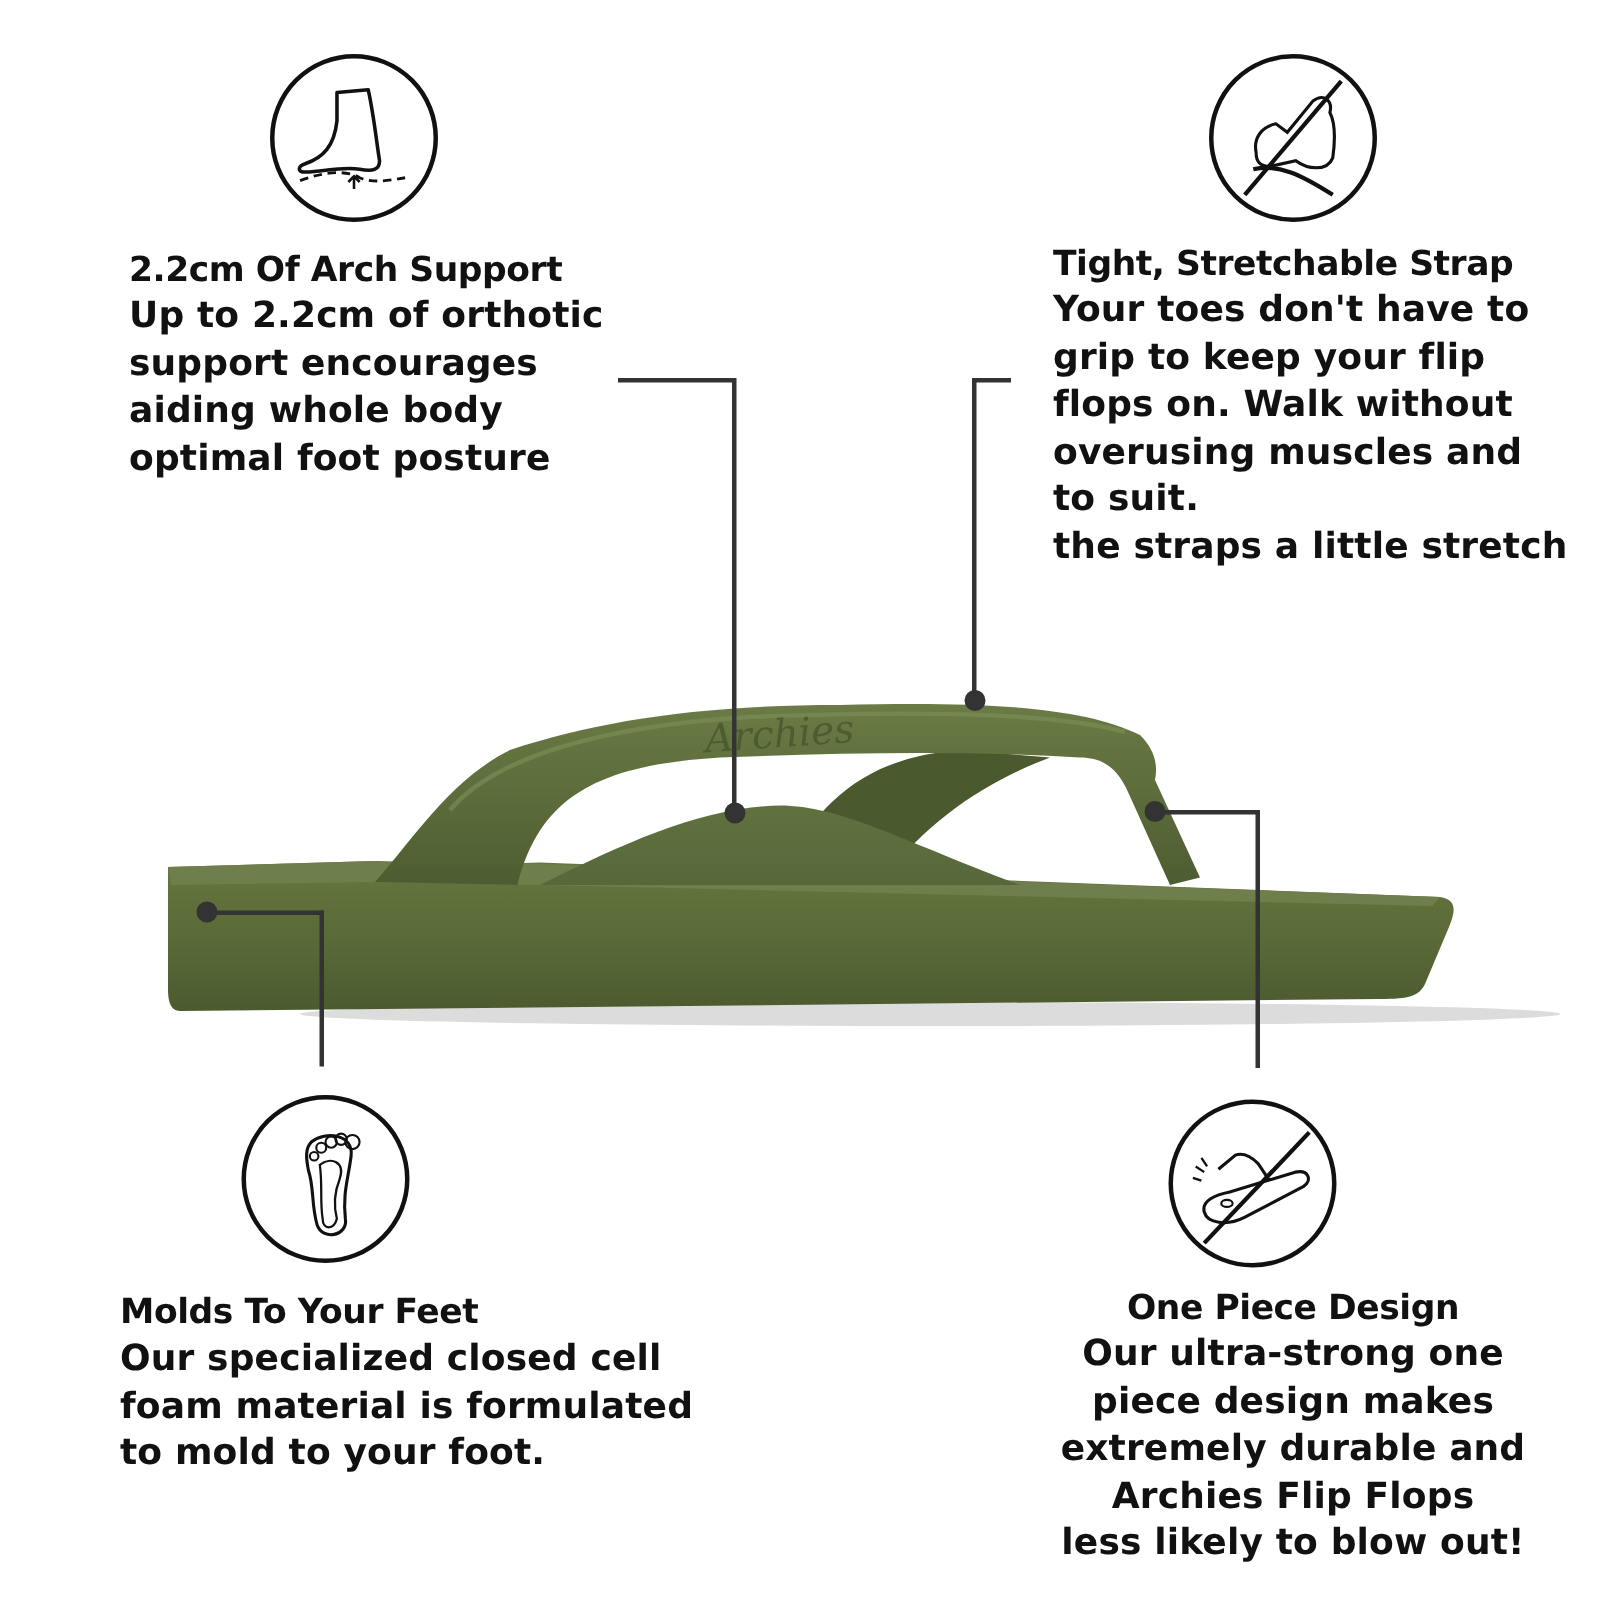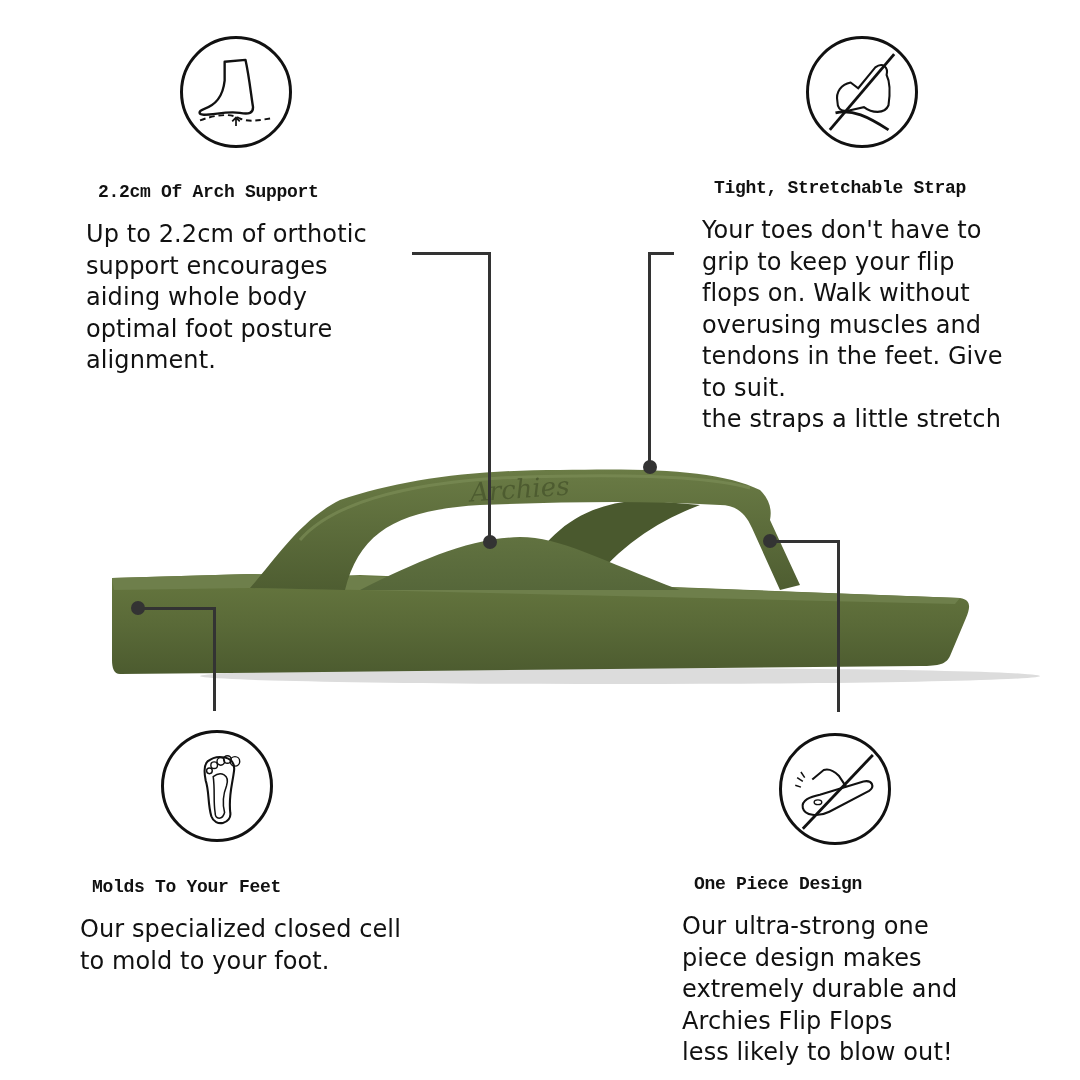--- a/index.html
+++ b/index.html
@@ -7,24 +7,24 @@
       width: 1080px; height: 1080px; background: #ffffff; position: relative; overflow: hidden;
       font-family: "DejaVu Sans", sans-serif; color: #111111;
     }
     .icon-circle {
       position: absolute; width: 112px; height: 112px; border: 3px solid #111; border-radius: 50%;
       box-sizing: border-box; background: #fff;
     }
     .icon-circle svg { width: 100%; height: 100%; }
     .feature { position: absolute; }
     .feature h2 {
-      margin: 12px; font-size: 18px; font-weight: bold; letter-spacing: -0.3px; line-height: 30px; font-family: Liberation Mono, monospace;
+      margin: 0; font-size: 23px; font-weight: bold; letter-spacing: -0.3px; line-height: 30px;
     }
     .feature p {
-      margin: 0; font-size: 24px; line-height: 31.5px; font-weight: normal; letter-spacing: 0.1px;
+      margin: 0; font-size: 24px; line-height: 31.5px; font-weight: bold; letter-spacing: 0.1px;
     }
     .line { position: absolute; background: #333; }
     .dot { position: absolute; width: 14px; height: 14px; border-radius: 50%; background: #333; }
     #sandal { position: absolute; left: 0; top: 0; width: 1080px; height: 1080px; }
   </style>
 </head>
 <body>
 
 <svg id="sandal" viewBox="0 0 1080 1080">
   <defs>
@@ -110,40 +110,39 @@
       <line x1="96" y1="20" x2="22" y2="98" stroke="#111" stroke-width="3"></line>
     </svg>
 </div>
 
 <div class="feature" style="left:86px; top:165px; width:330px;">
   <h2>2.2cm Of Arch Support</h2>
   <p>Up to 2.2cm of orthotic</p>
   <p>support encourages</p>
   <p>aiding whole body</p>
   <p>optimal foot posture</p>
-  <p>alignment.</p>
 </div>
 
 <div class="feature" style="left:702px; top:161px; width:360px;">
   <h2>Tight, Stretchable Strap</h2>
   <p>Your toes don't have to</p>
   <p>grip to keep your flip</p>
   <p>flops on. Walk without</p>
   <p>overusing muscles and</p>
-  <p>tendons in the feet. Give</p>
   <p>to suit.</p>
   <p>the straps a little stretch</p>
 </div>
 
 <div class="feature" style="left:80px; top:860px; width:400px;">
   <h2>Molds To Your Feet</h2>
   <p>Our specialized closed cell</p>
+  <p>foam material is formulated</p>
   <p>to mold to your foot.</p>
 </div>
 
-<div class="feature" style="left:682px; top:857px; width:360px;">
+<div class="feature" style="left:682px; top:857px; width:360px;text-align:center;">
   <h2>One Piece Design</h2>
   <p>Our ultra-strong one</p>
   <p>piece design makes</p>
   <p>extremely durable and</p>
   <p>Archies Flip Flops</p>
   <p>less likely to blow out!</p>
 </div>
 
 </body></html>

